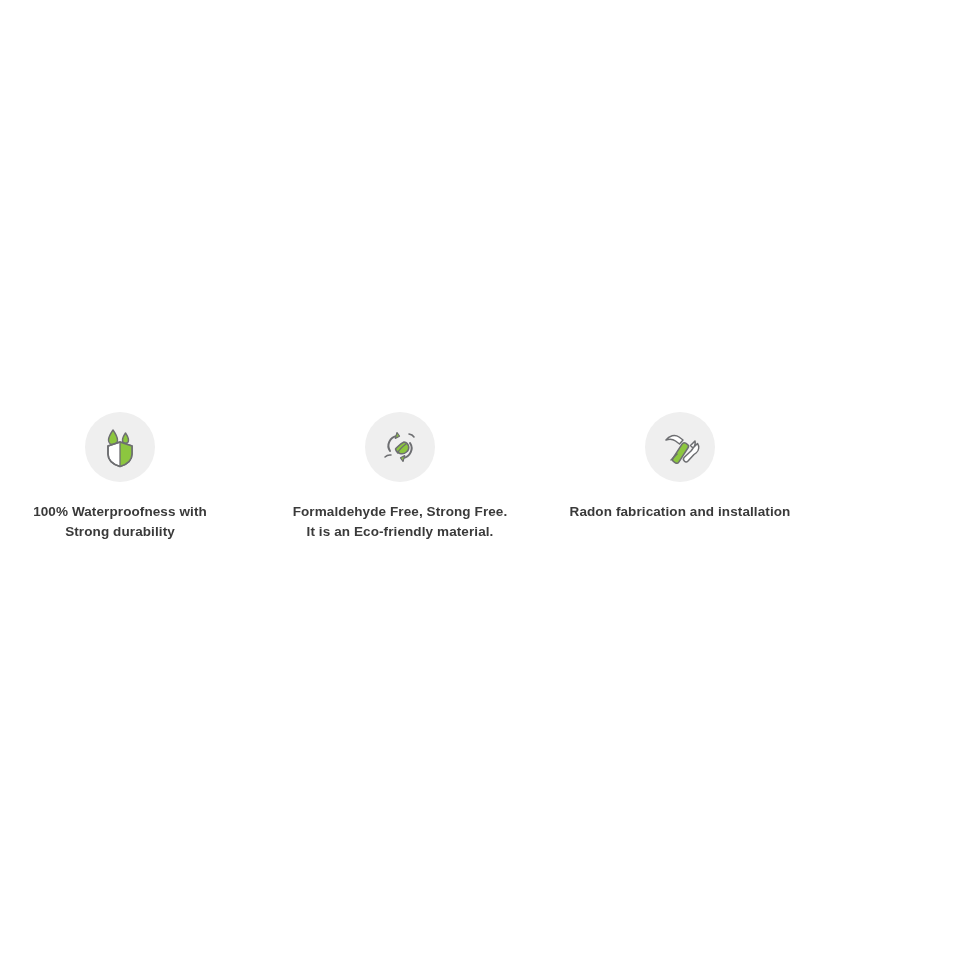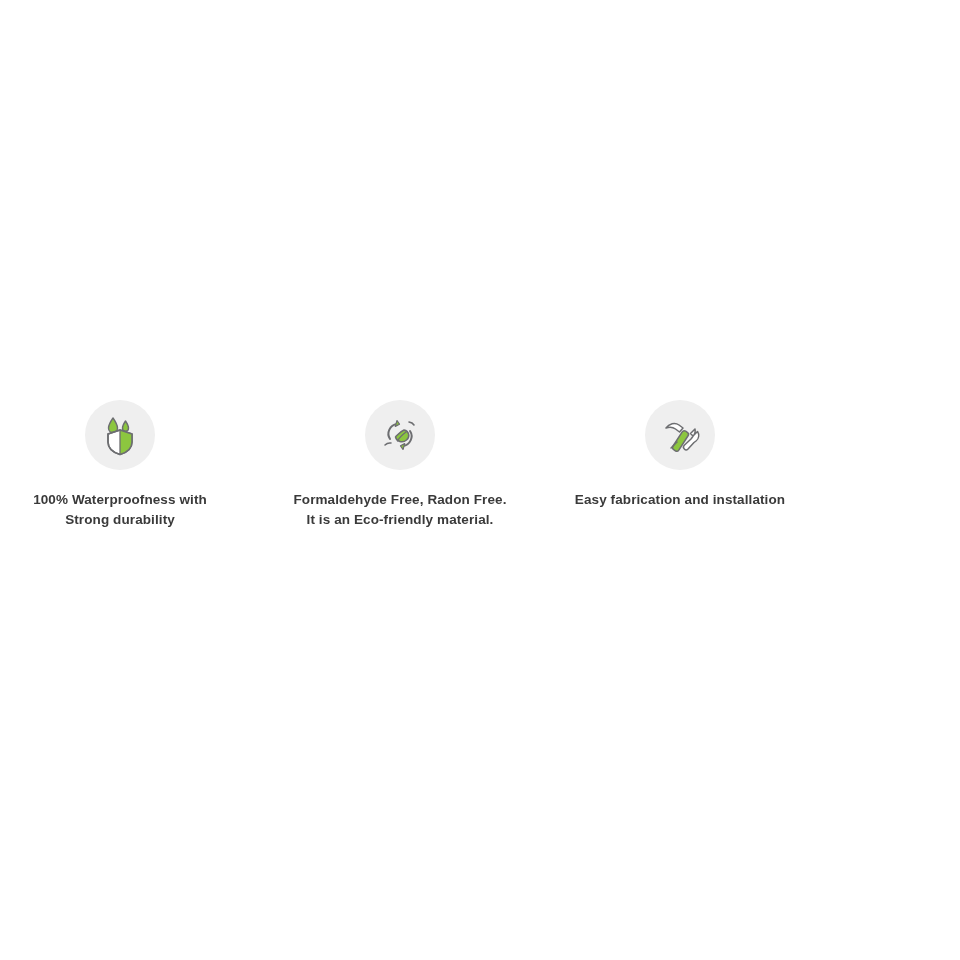--- a/index.html
+++ b/index.html
@@ -9,21 +9,21 @@
   }
   body {
     width: 960px;
     height: 960px;
     font-family: "Liberation Sans", sans-serif;
     position: relative;
     overflow: hidden;
   }
   .features-strip {
     position: absolute;
-    top: 400px;
+    top: 412px;
     left: 0;
     width: 800px;
     display: flex;
     flex-direction: row;
     align-items: flex-start;
     justify-content: space-between;
   }
   .feature {
     width: 240px;
     display: flex;
@@ -79,30 +79,30 @@
         <path d="M17 31 C13 25 17 17 24 16" fill="none" stroke="#6d6e71" stroke-width="2" stroke-linecap="round"></path>
         <path d="M24 12.5 L26.5 16.2 L22.3 18.4 Z" fill="#8cc63f" stroke="#6d6e71" stroke-width="1.2" stroke-linejoin="round"></path>
         <path d="M37 23 C41 29 37 37 30 38" fill="none" stroke="#6d6e71" stroke-width="2" stroke-linecap="round"></path>
         <path d="M30 41.5 L27.5 37.8 L31.7 35.6 Z" fill="#8cc63f" stroke="#6d6e71" stroke-width="1.2" stroke-linejoin="round"></path>
         <path d="M36 14 C39.5 14.5 41 17 41 17" fill="none" stroke="#6d6e71" stroke-width="1.5" stroke-linecap="round"></path>
         <path d="M12 37 C14.5 34.5 18 35 18 35" fill="none" stroke="#6d6e71" stroke-width="1.5" stroke-linecap="round"></path>
         <path d="M31 22 C36 23 37.5 28.5 33.5 32 C29.5 35.5 23.5 33.5 22.5 29 C24.5 27 27 23.5 31 22 Z" fill="#8cc63f" stroke="#6d6e71" stroke-width="1.5" stroke-linejoin="round"></path>
         <path d="M33 24 C29 27 26 30 24.5 33" fill="none" stroke="#6d6e71" stroke-width="1.2" stroke-linecap="round"></path>
       </svg>
     </div>
-    <div class="feature-caption">Formaldehyde Free, Radon Free.
+    <div class="feature-caption">Formaldehyde Free, Strong Free.
 It is an Eco-friendly material.</div>
   </div>
 
 
   <div class="feature">
     <div class="icon-circle">
       <svg width="54" height="54" viewBox="0 0 54 54" aria-hidden="true">
         <path d="M13 20 C16 15.5 22 14 26 17 L30 20 L26.5 24 L22.5 21 C20 19.2 16 19 13 20 Z" fill="#ffffff" stroke="#6d6e71" stroke-width="1.5" stroke-linejoin="round"></path>
         <rect x="24" y="22" width="7" height="22" rx="2.5" transform="rotate(33 27.5 33)" fill="#8cc63f" stroke="#6d6e71" stroke-width="1.5"></rect>
         <path d="M42 21 L37.5 25.5 L40 28 L44.5 23.5 C46.5 26.5 46 30.5 43 33 L41 34.5 L35 41 C34 42 32.3 42 31.3 41 C30.3 40 30.3 38.3 31.3 37.3 L38 31 L39.5 29 C42 26 42.5 23 42 21 Z" fill="#ffffff" stroke="#6d6e71" stroke-width="1.5" stroke-linejoin="round"></path>
         <path d="M18 40 L24 34" fill="none" stroke="#6d6e71" stroke-width="1.5" stroke-linecap="round"></path>
       </svg>
     </div>
-    <div class="feature-caption">Easy fabrication and installation</div>
+    <div class="feature-caption">Radon fabrication and installation</div>
   </div>
 
 </div>
 
 </body></html>

